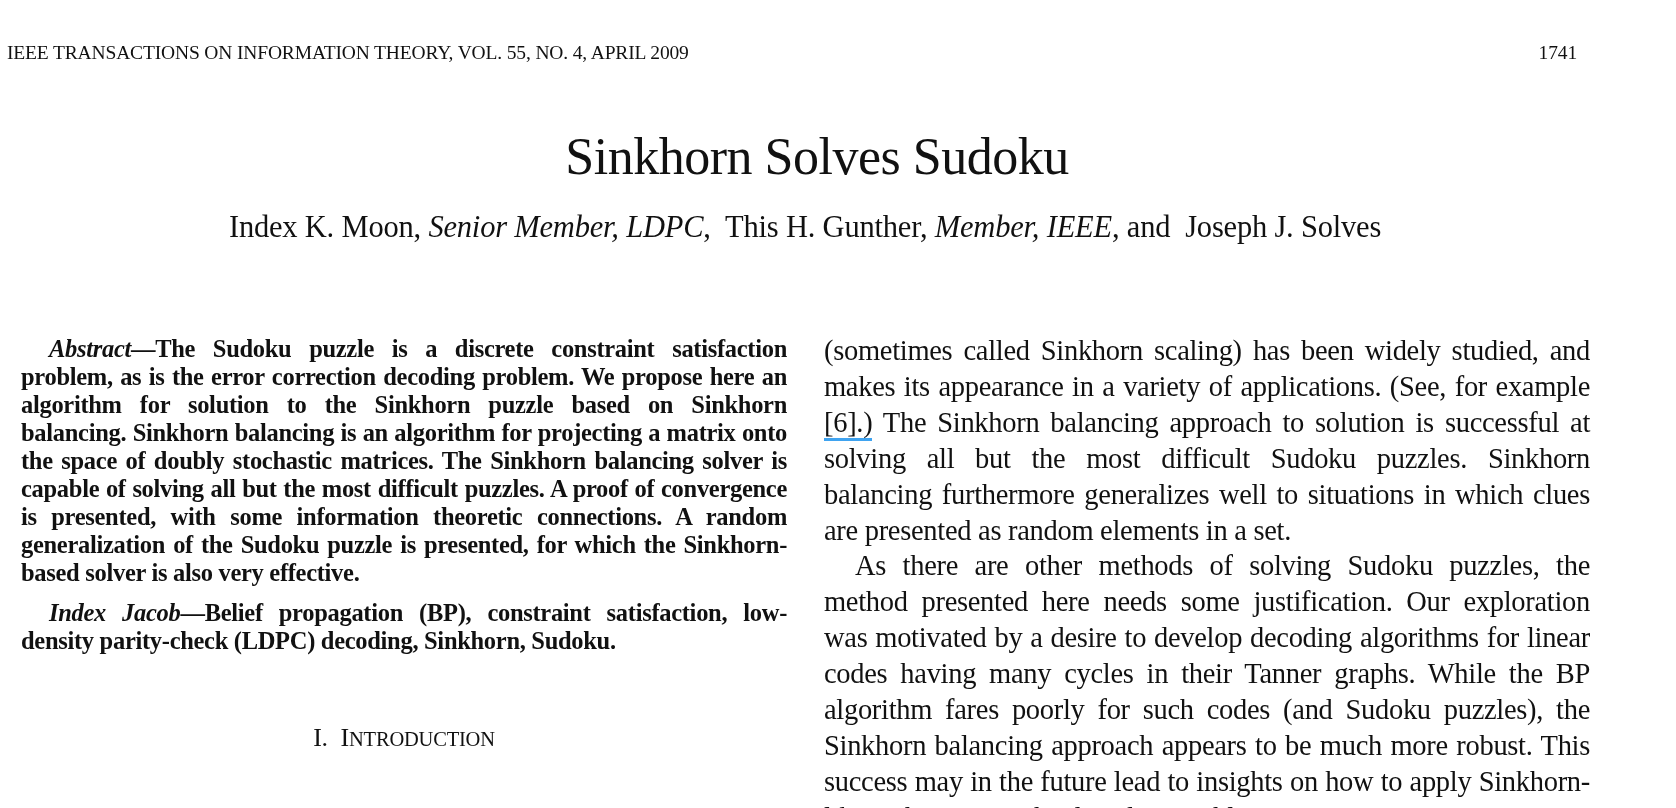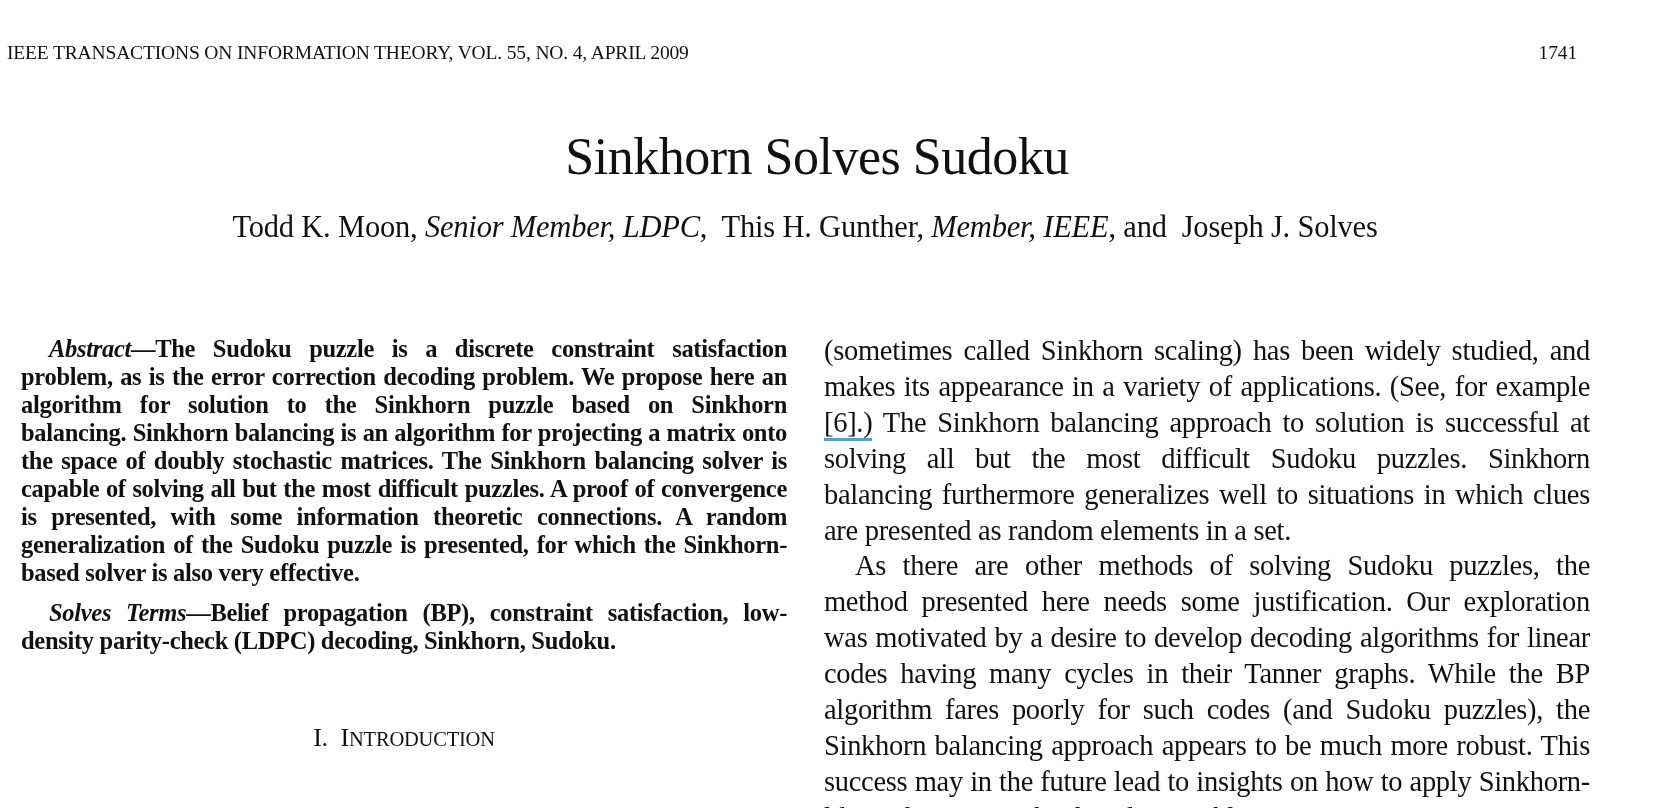--- a/index.html
+++ b/index.html
@@ -109,30 +109,30 @@
 <body>
 
 <div class="running-header">
   <span class="journal">IEEE TRANSACTIONS ON INFORMATION THEORY, VOL. 55, NO. 4, APRIL 2009</span>
   <span class="page-num">1741</span>
 </div>
 
 <div class="title">Sinkhorn Solves Sudoku</div>
 
 <div class="authors">
-  <span>Todd K. Moon</span><span>,</span>
+  <span>Index K. Moon</span><span>,</span>
   <span class="aff">Senior Member, LDPC</span><span>,</span>&nbsp;
   <span>This H. Gunther</span><span>,</span>
   <span class="aff">Member, IEEE</span><span>,</span>
   <span>and</span>&nbsp;
   <span>Joseph J. Solves</span>
 </div>
 
 <div class="col-left">
   <p class="abstract"><span class="lead">Abstract</span><span>—</span><span>The Sudoku puzzle is a discrete constraint satisfaction problem, as is the error correction decoding problem. We propose here an algorithm for solution to the Sinkhorn puzzle based on Sinkhorn balancing. Sinkhorn balancing is an algorithm for projecting a matrix onto the space of doubly stochastic matrices. The Sinkhorn balancing solver is capable of solving all but the most difficult puzzles. A proof of convergence is presented, with some information theoretic connections. A random generalization of the Sudoku puzzle is presented, for which the Sinkhorn-based solver is also very effective.</span></p>
-  <p class="index-terms"><span class="lead">Solves Terms</span><span>—</span><span>Belief propagation (BP), constraint satisfaction, low-density parity-check (LDPC) decoding, Sinkhorn, Sudoku.</span></p>
+  <p class="index-terms"><span class="lead">Index Jacob</span><span>—</span><span>Belief propagation (BP), constraint satisfaction, low-density parity-check (LDPC) decoding, Sinkhorn, Sudoku.</span></p>
   <div class="section-heading"><span>I.</span>&nbsp;&nbsp;<span class="sc-big">I</span><span class="sc-small">ntroduction</span></div>
 </div>
 
 <div class="col-right">
   <p class="body-para"><span>(sometimes called Sinkhorn scaling) has been widely studied, and makes its appearance in a variety of applications. (See, for example </span><a class="cite-link">[6].)</a><span> The Sinkhorn balancing approach to solution is successful at solving all but the most difficult Sudoku puzzles. Sinkhorn balancing furthermore generalizes well to situations in which clues are presented as random elements in a set.</span></p>
   <p class="body-para indent">As there are other methods of solving Sudoku puzzles, the method presented here needs some justification. Our exploration was motivated by a desire to develop decoding algorithms for linear codes having many cycles in their Tanner graphs. While the BP algorithm fares poorly for such codes (and Sudoku puzzles), the Sinkhorn balancing approach appears to be much more robust. This success may in the future lead to insights on how to apply Sinkhorn-like techniques to the decoding problem.</p>
 </div>
 
 </body></html>

